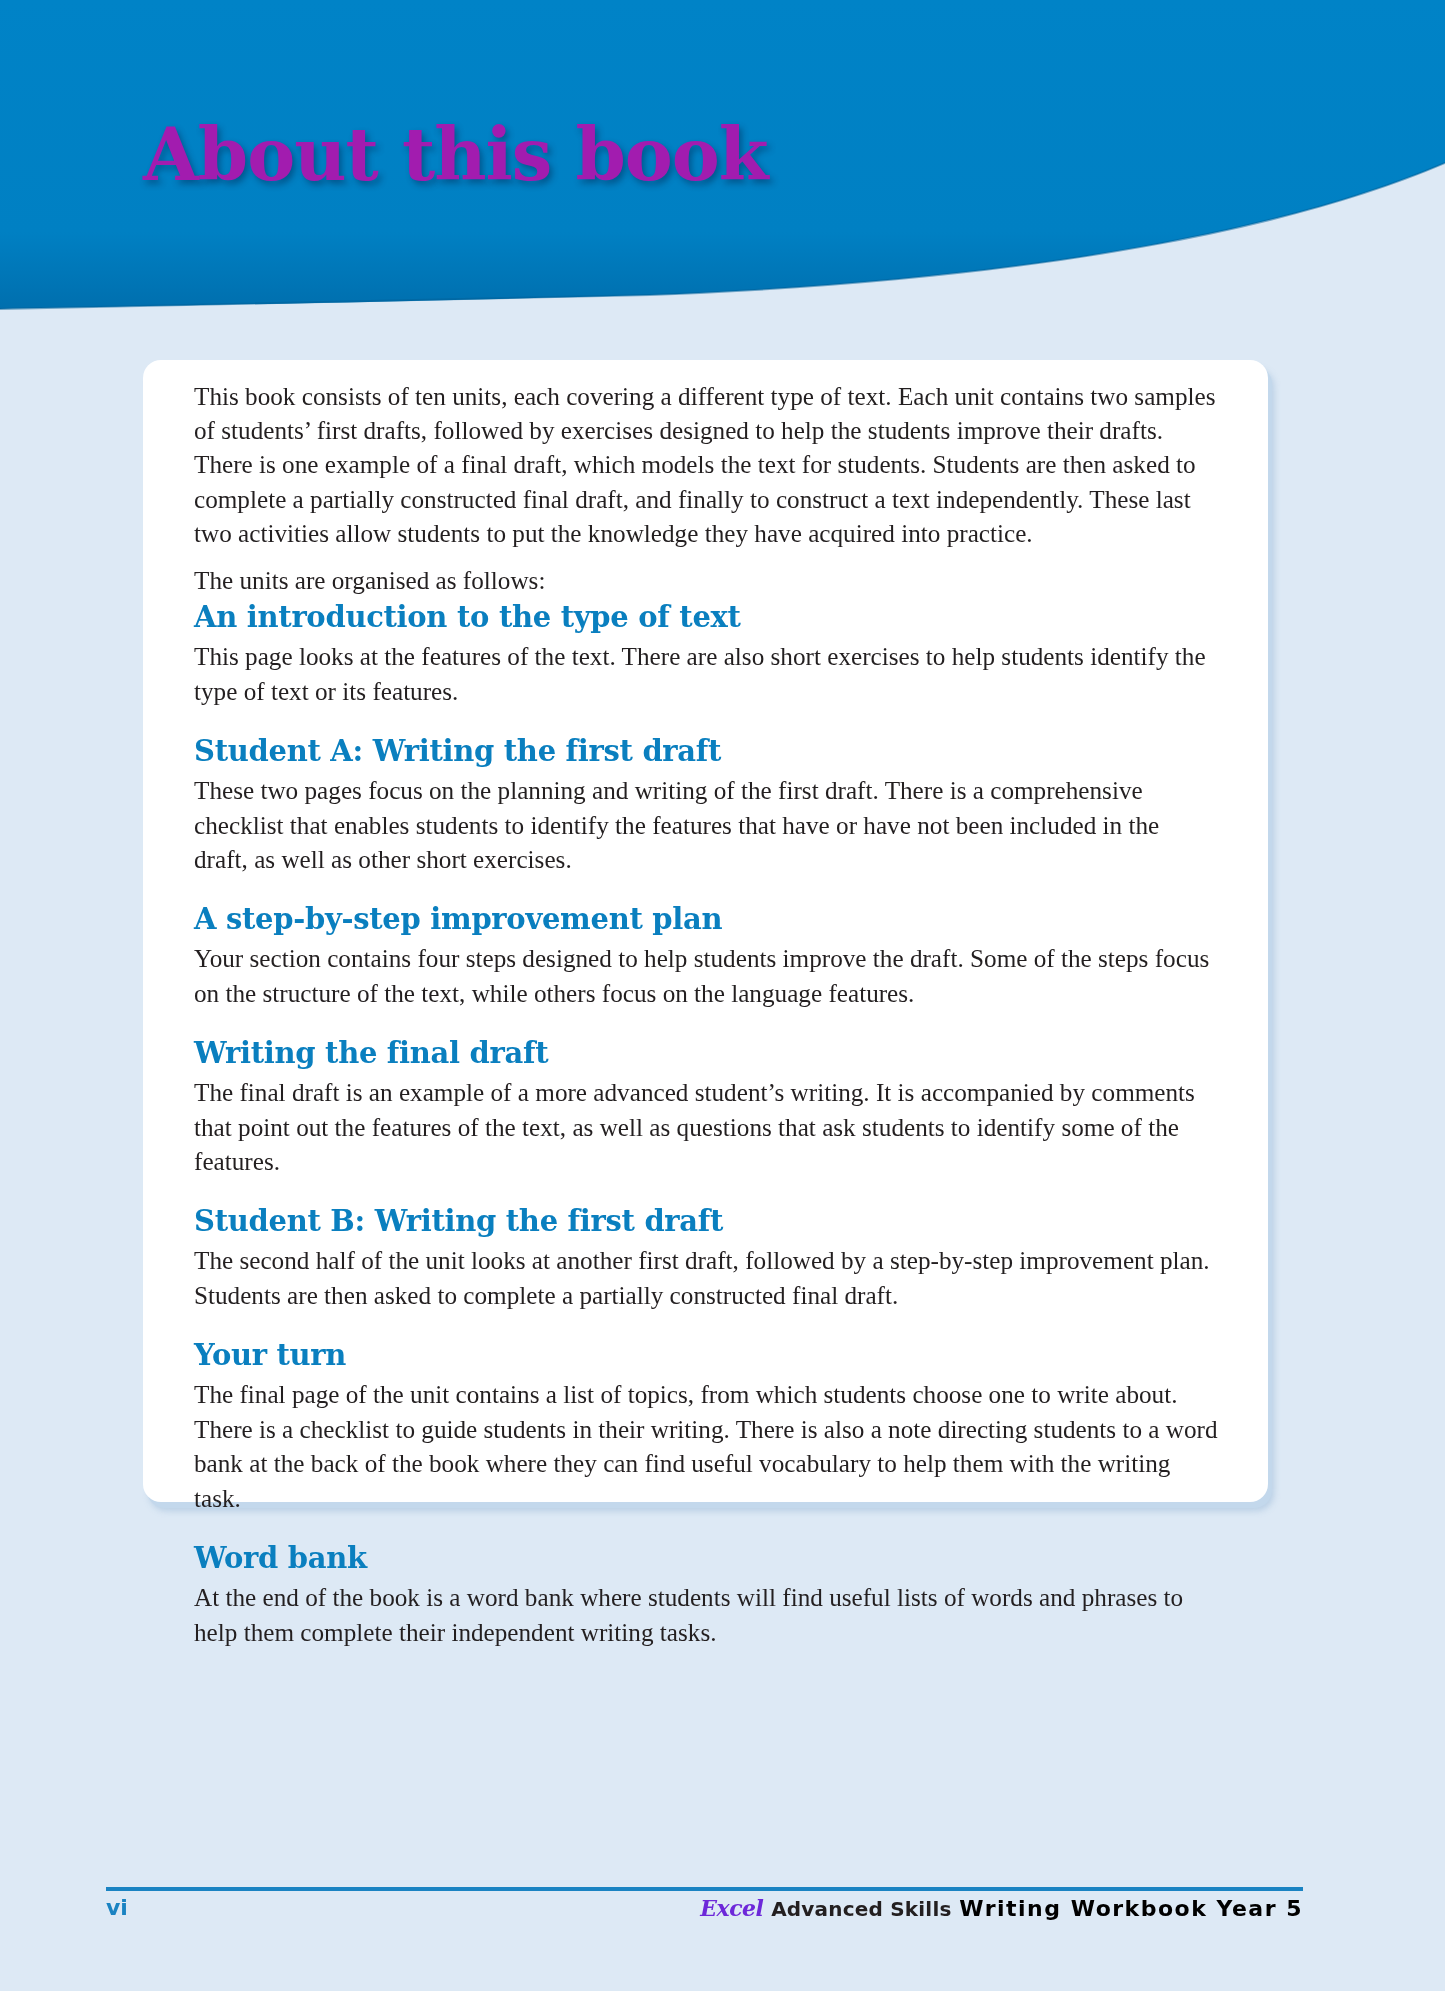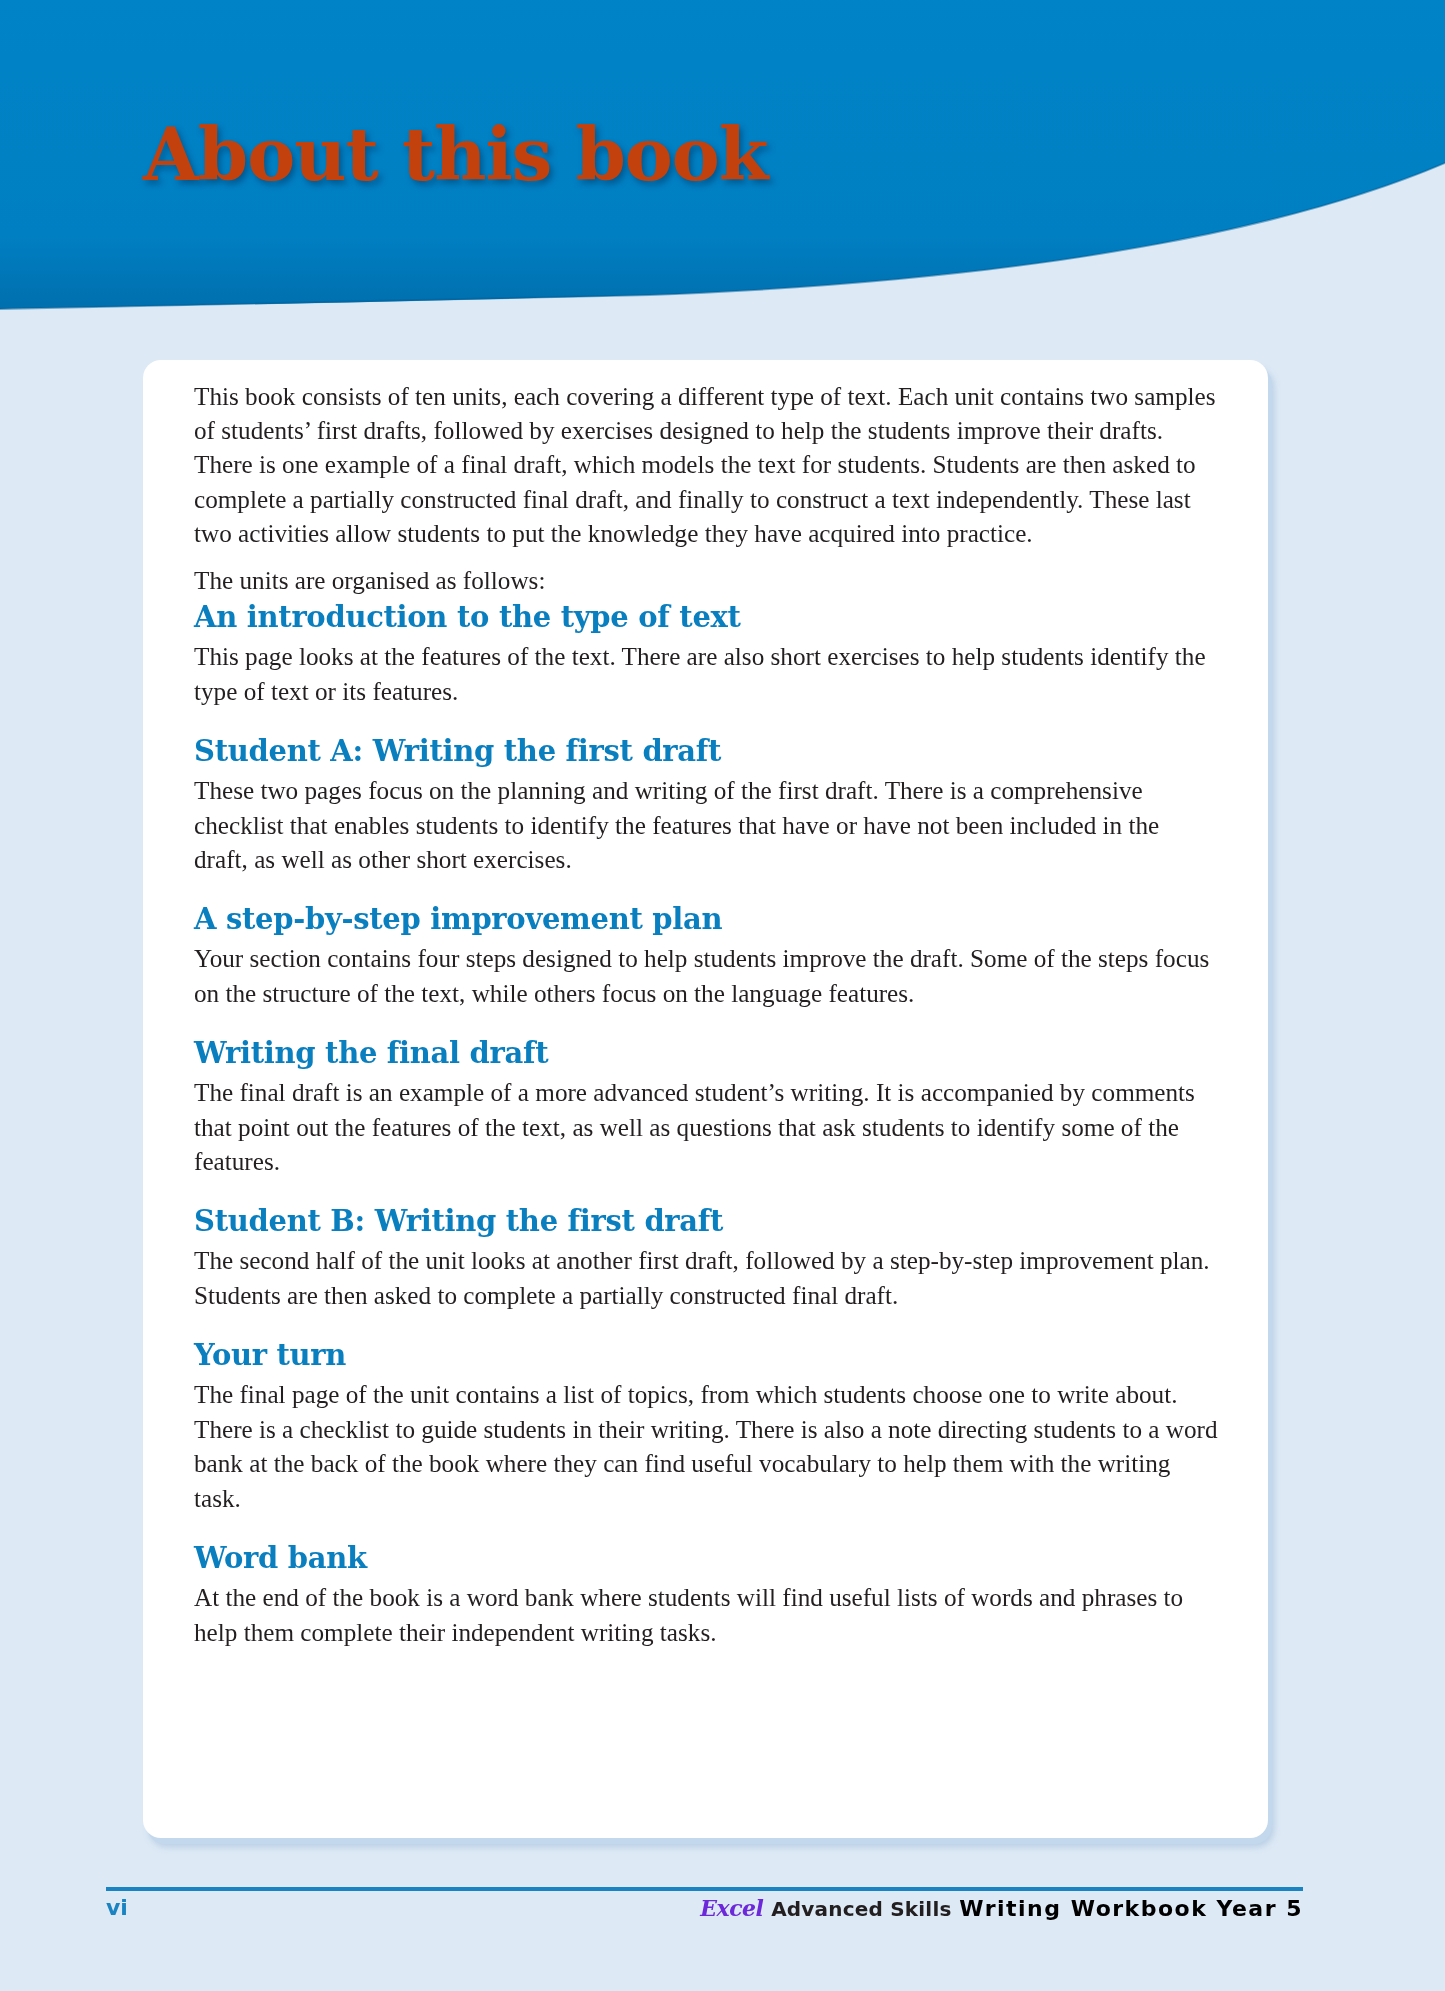--- a/index.html
+++ b/index.html
@@ -25,30 +25,30 @@
       display: block;
     }
     .page-title {
       position: absolute;
       left: 143px;
       top: 112px;
       margin: 0;
       font-family: "DejaVu Serif", serif;
       font-weight: bold;
       font-size: 72px;
-      color: #c2410c;
+      color: #a21caf;
       letter-spacing: -1px;
       text-shadow: 3px 4px 6px rgba(0, 40, 80, 0.45);
     }
     .content-card {
       position: absolute;
       left: 143px;
       top: 360px;
       width: 1125px;
-      height: 1478px;
+      height: 1142px;
       background: #ffffff;
       border-radius: 18px;
       box-shadow: 4px 6px 0 #c3d8ec, 6px 9px 6px rgba(120, 160, 200, 0.35);
       box-sizing: border-box;
       padding: 20px 50px 0 51px;
     }
     .intro-para {
       margin: 0;
       font-size: 25.2px;
       line-height: 34.2px;

